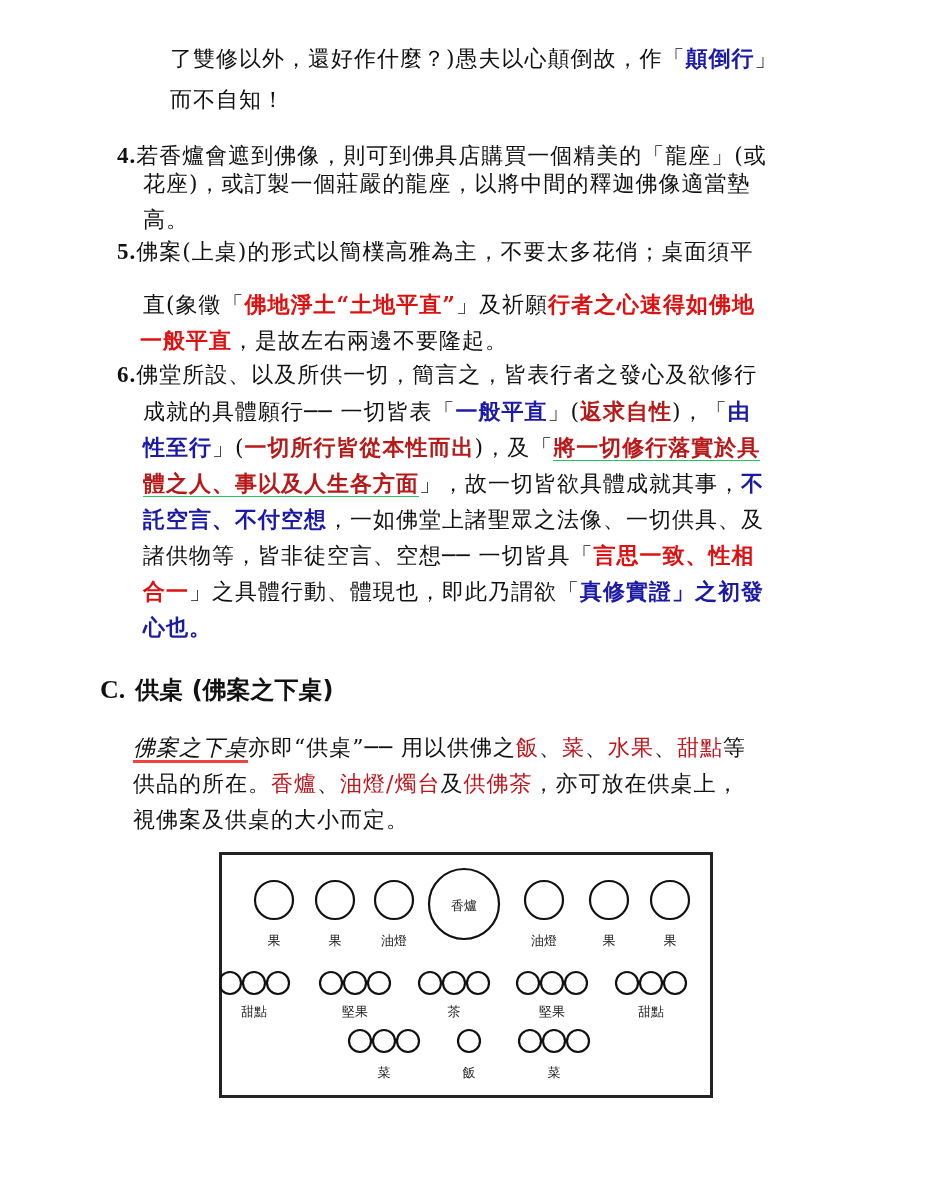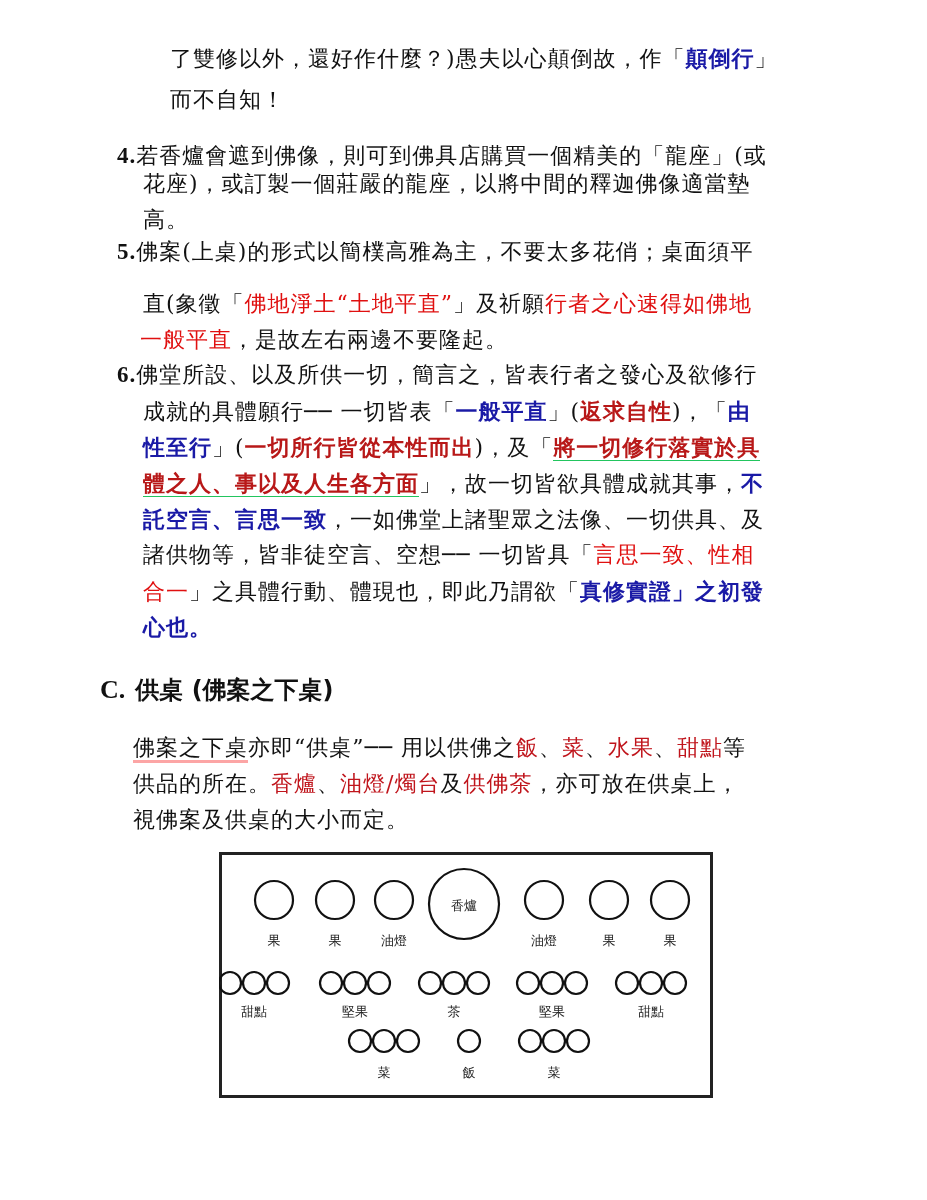--- a/index.html
+++ b/index.html
@@ -1,25 +1,25 @@
 <!DOCTYPE html>
 <html><head>
 <meta charset="utf-8">
 <style>
   html, body { margin:0; padding:0; background:#ffffff; }
   body { width:927px; height:1200px; position:relative; overflow:hidden;
          font-family:"DejaVu Serif","Liberation Serif",serif; color:#111; }
   .line { position:absolute; font-size:22px; line-height:36px; white-space:nowrap; letter-spacing:1px; }
   .num { font-family:"Liberation Serif",serif; font-weight:bold; font-size:23px; }
   .blue { color:#1a1aa6; font-weight:bold; }
-  .red { color:#e01010; font-weight:normal; }
+  .red { color:#e01010; font-weight:bold; }
   .dred { color:#b81818; font-weight:bold; }
   .darkred { color:#c0151c; }
   .ul-blue { border-bottom:1px solid #22c55e; }
-  .ul-red { border-bottom:3px solid #fca5a5; }
+  .ul-red { border-bottom:3px solid #ef4444;font-style:italic; }
   .heading { position:absolute; left:100px; top:674px; font-size:24px; font-weight:bold;
              font-family:"DejaVu Sans","Liberation Sans",sans-serif; }
   .heading .c { font-family:"Liberation Serif",serif; font-size:26px; margin-right:10px; }
   #diagram { position:absolute; left:219px; top:852px; width:494px; height:246px; }
 </style>
 </head>
 <body>
 
 <div class="line" style="left:170px;top:40px;text-align:right;">
   <span>了雙修以外，還好作什麼？)愚夫以心顛倒故，作「</span><span class="blue">顛倒行</span><span>」</span>
@@ -48,21 +48,21 @@
 <div class="line" style="left:143px;top:393px;">
   <span>成就的具體願行── 一切皆表「</span><span class="blue">一般平直</span><span>」(</span><span class="dred">返求自性</span><span>)，「</span><span class="blue">由</span>
 </div>
 <div class="line" style="left:143px;top:429px;">
   <span class="blue">性至行</span><span>」(</span><span class="dred">一切所行皆從本性而出</span><span>)，及「</span><span class="dred ul-blue">將一切修行落實於具</span>
 </div>
 <div class="line" style="left:143px;top:465px;">
   <span class="dred ul-blue">體之人、事以及人生各方面</span><span>」，故一切皆欲具體成就其事，</span><span class="blue">不</span>
 </div>
 <div class="line" style="left:143px;top:501px;">
-  <span class="blue">託空言、言思一致</span><span>，一如佛堂上諸聖眾之法像、一切供具、及</span>
+  <span class="blue">託空言、不付空想</span><span>，一如佛堂上諸聖眾之法像、一切供具、及</span>
 </div>
 <div class="line" style="left:143px;top:537px;">
   <span>諸供物等，皆非徒空言、空想── 一切皆具「</span><span class="red">言思一致、性相</span>
 </div>
 <div class="line" style="left:143px;top:573px;">
   <span class="red">合一</span><span>」之具體行動、體現也，即此乃謂欲「</span><span class="blue">真修實證」之初發</span>
 </div>
 <div class="line" style="left:143px;top:609px;">
   <span class="blue">心也。</span>
 </div>

